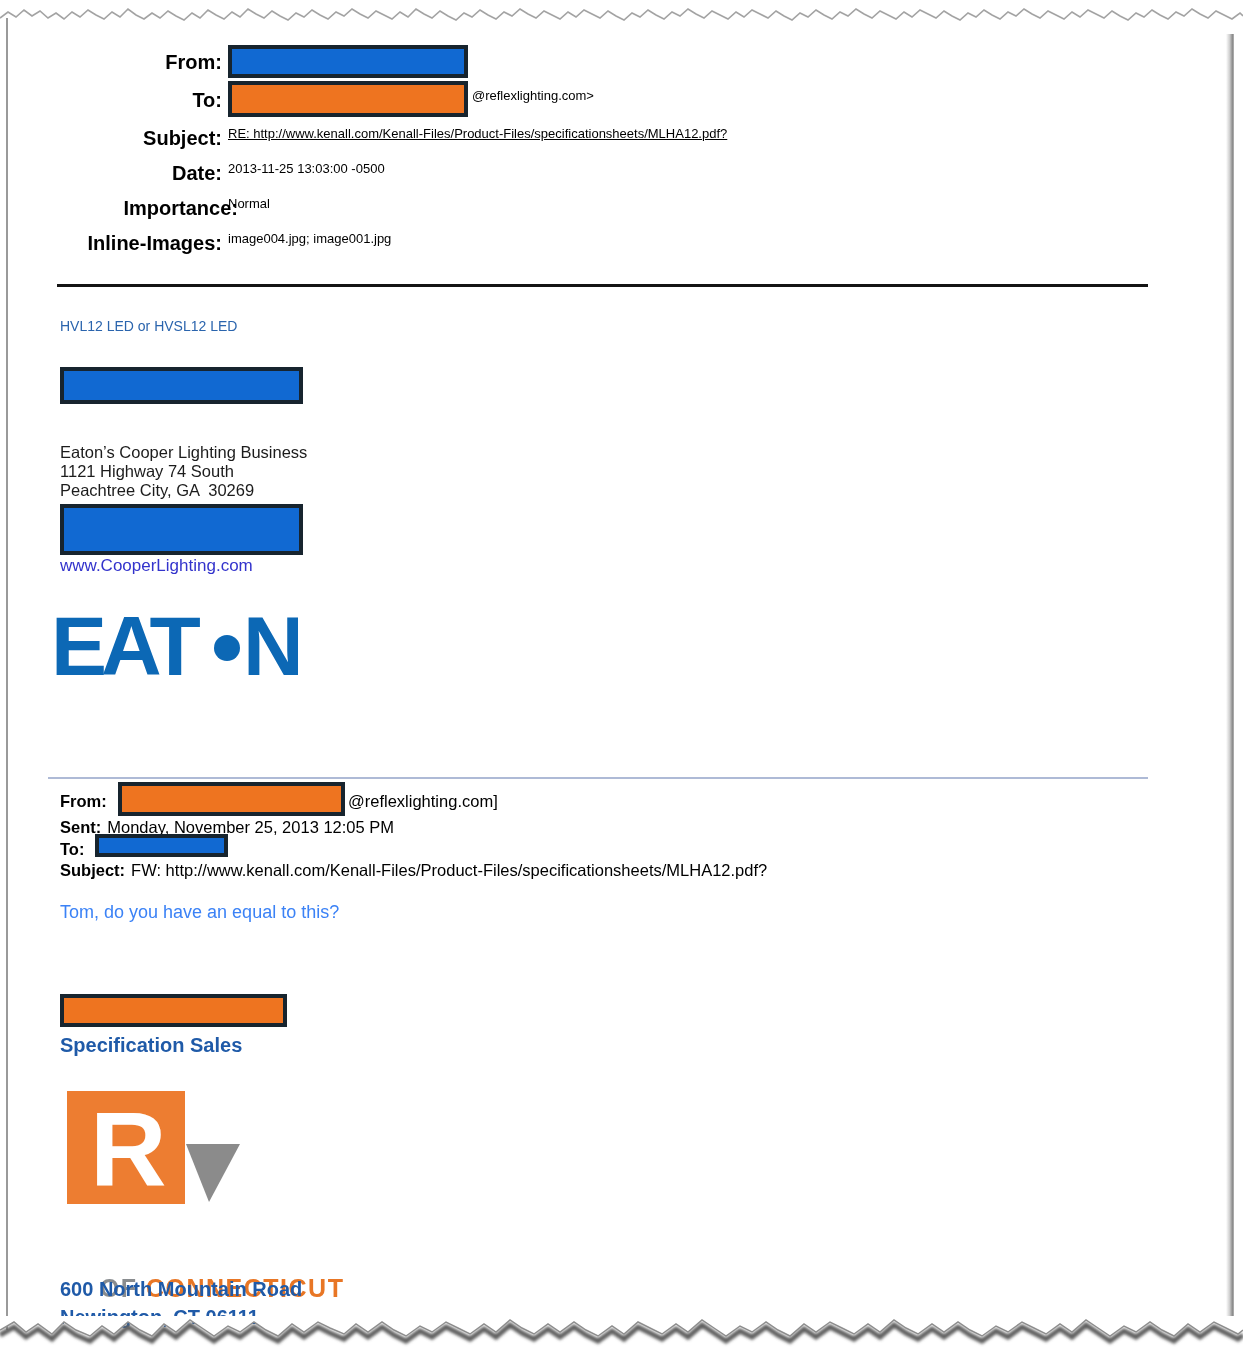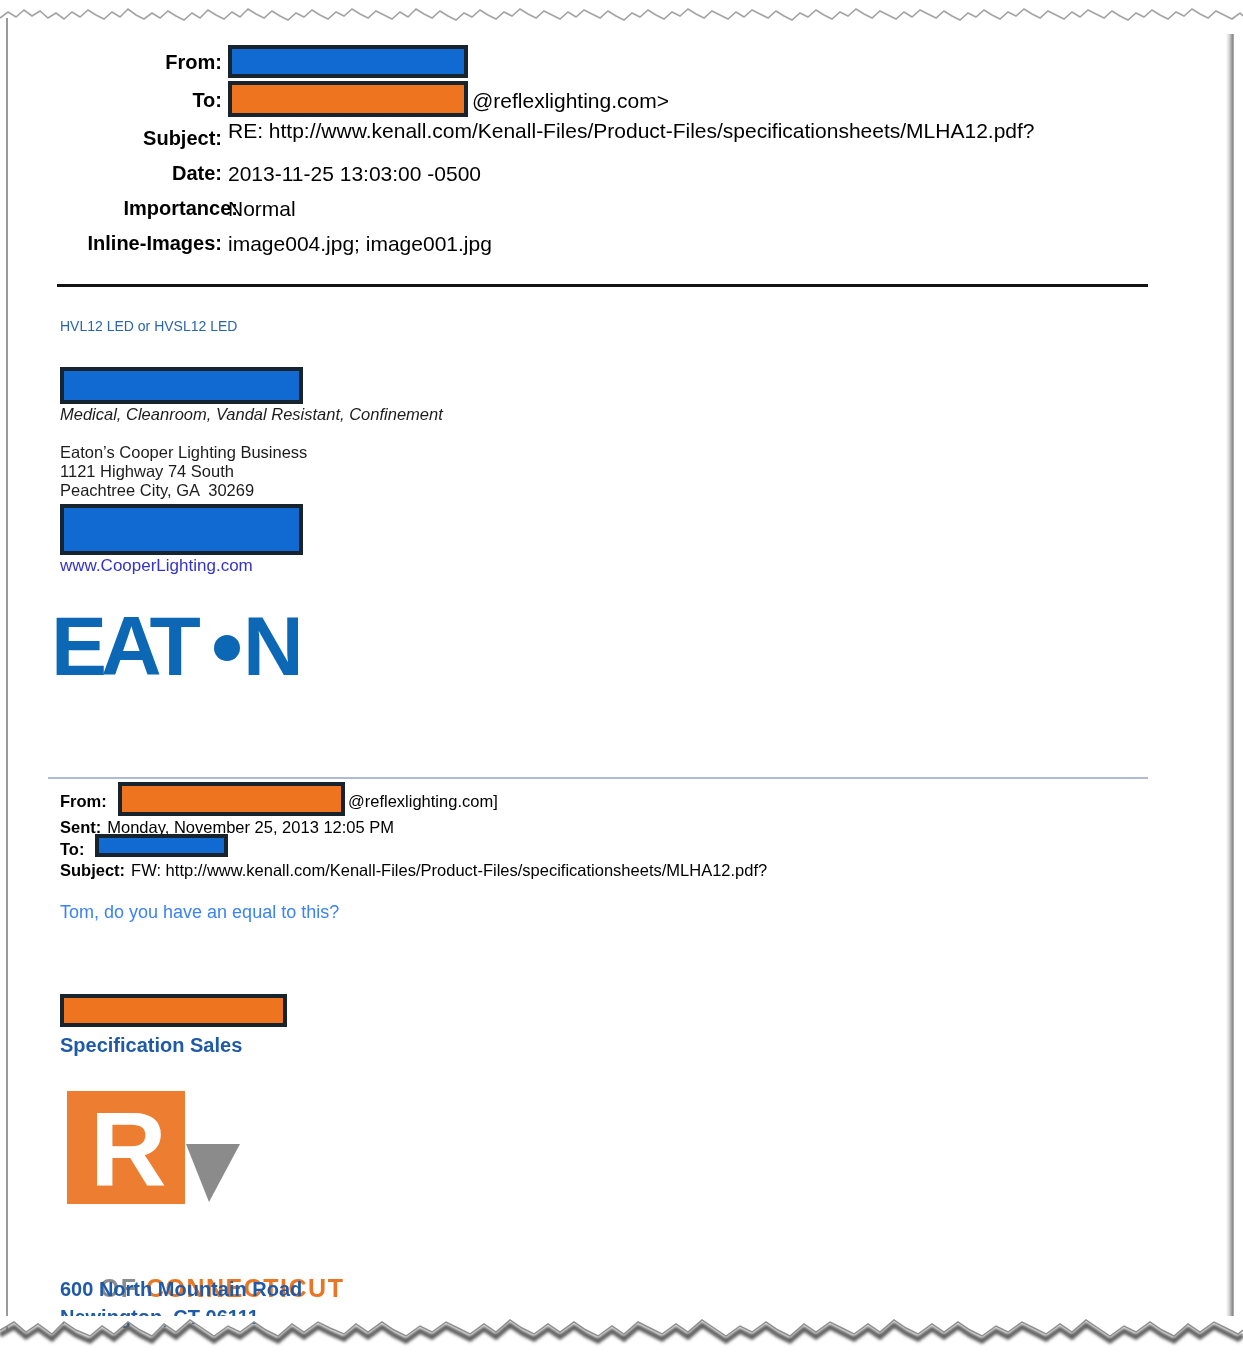--- a/index.html
+++ b/index.html
@@ -5,21 +5,21 @@
   html,body{margin:0;padding:0;background:#ffffff;}
   .page{position:relative;width:1243px;height:1352px;background:#ffffff;overflow:hidden;
         font-family:"Liberation Sans",sans-serif;}
   .abs{position:absolute;}
   
   .edge-left{left:6px;top:18px;width:2px;height:1312px;background:#9a9a9a;}
   .edge-right{left:1226px;top:34px;width:8px;height:1290px;
               background:linear-gradient(to right,#ffffff 0%,#cfcfcf 45%,#8b8b8b 80%,#b5b5b5 100%);}
   
   .hlabel{width:222px;text-align:right;font-weight:bold;font-size:20px;line-height:1.2;color:#000;}
-  .hvalue{font-size:21px;line-height:1.2;color:#000;white-space:pre;}
+  .hvalue{font-size:13px;line-height:1.2;color:#000;white-space:pre;}
   .redact{box-sizing:border-box;border:4px solid #17242e;}
   .redact.blue{background:#1169d2;}
   .redact.orange{background:#ee7420;}
   .rule-black{left:57px;top:284px;width:1091px;height:3px;background:#141414;}
   .rule-light{left:48px;top:777px;width:1100px;height:2px;background:#aebad6;}
   
   .blue-text{color:#2a64ad;font-size:14px;}
   .italic-line{font-style:italic;font-size:16.5px;color:#1c1c1c;white-space:pre;}
   .addr{font-size:16.5px;color:#1c1c1c;line-height:19px;white-space:pre;}
   .weblink{font-size:17px;color:#3333cc;white-space:pre;}
@@ -48,38 +48,37 @@
   <div class="abs edge-right"></div>
 
   <div class="abs hlabel" style="left:0;top:50px;">From:</div>
   <div class="abs redact blue" style="left:228px;top:45px;width:240px;height:33px;"></div>
 
   <div class="abs hlabel" style="left:0;top:88px;">To:</div>
   <div class="abs redact orange" style="left:228px;top:81px;width:240px;height:36px;"></div>
   <div class="abs hvalue" style="left:472px;top:88px;">@reflexlighting.com&gt;</div>
 
   <div class="abs hlabel" style="left:0;top:126px;">Subject:</div>
-  <div class="abs hvalue" style="left:228px;top:118px;">RE: http://www.kenall.com/Kenall-Files/Product-Files/specificationsheets/MLHA12.pdf?</div>
+  <div class="abs hvalue" style="left:228px;top:126px;text-decoration:underline;">RE: http://www.kenall.com/Kenall-Files/Product-Files/specificationsheets/MLHA12.pdf?</div>
 
   <div class="abs hlabel" style="left:0;top:161px;">Date:</div>
   <div class="abs hvalue" style="left:228px;top:161px;">2013-11-25 13:03:00 -0500</div>
 
   <div class="abs hlabel" style="left:16px;top:196px;">Importance:</div>
   <div class="abs hvalue" style="left:228px;top:196px;">Normal</div>
 
   <div class="abs hlabel" style="left:0;top:231px;">Inline-Images:</div>
   <div class="abs hvalue" style="left:228px;top:231px;">image004.jpg; image001.jpg</div>
 
   <div class="abs rule-black"></div>
 
   <div class="abs blue-text" style="left:60px;top:318px;">HVL12 LED or HVSL12 LED</div>
 
   <div class="abs redact blue" style="left:60px;top:367px;width:243px;height:37px;"></div>
 
-  <div class="abs italic-line" style="left:60px;top:405px;">Medical, Cleanroom, Vandal Resistant, Confinement</div>
 
   <div class="abs addr" style="left:60px;top:443px;">Eaton’s Cooper Lighting Business</div>
   <div class="abs addr" style="left:60px;top:462px;">1121 Highway 74 South</div>
   <div class="abs addr" style="left:60px;top:481px;">Peachtree City, GA  30269</div>
 
   <div class="abs redact blue" style="left:60px;top:504px;width:243px;height:51px;"></div>
 
   <div class="abs weblink" style="left:60px;top:556px;">www.CooperLighting.com</div>
 
   <svg class="abs" style="left:55px;top:606px;" width="250" height="80" viewBox="0 0 250 80">

